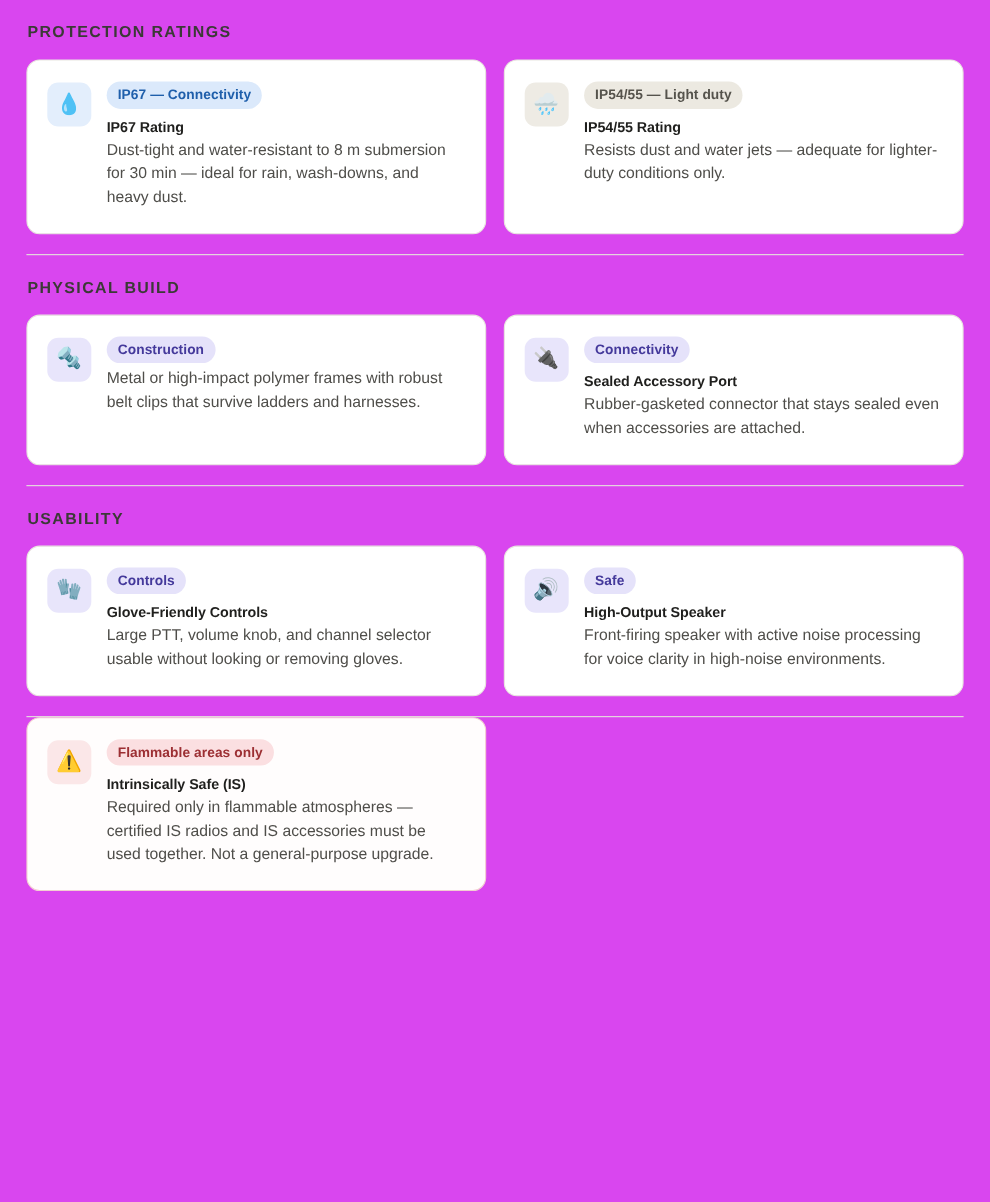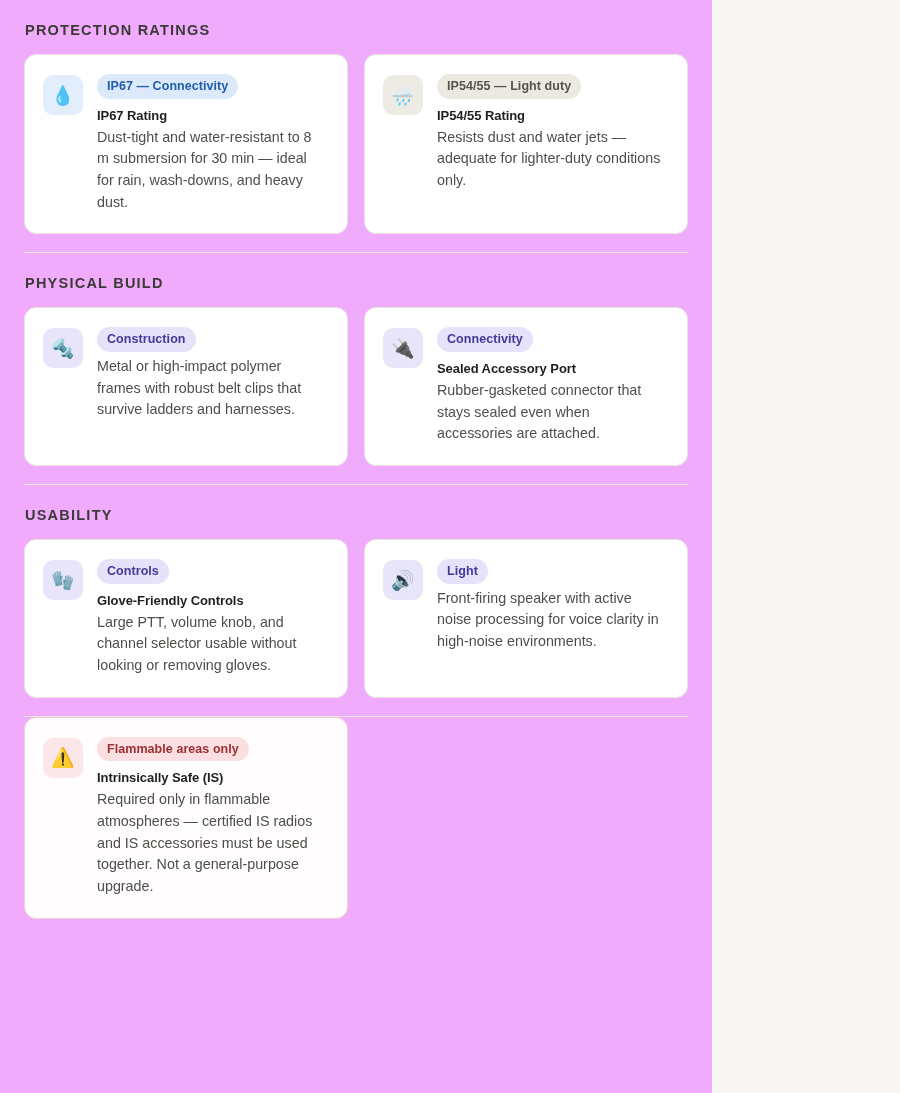--- a/index.html
+++ b/index.html
@@ -6,23 +6,23 @@
 
   html, body {
     width: 900px;
     height: 1093px;
     background: #f8f7f3;
     font-family: "Liberation Sans", sans-serif;
     -webkit-font-smoothing: antialiased;
   }
 
   .page {
-    width: 712px;
+    width: 900px;
     min-height: 1093px;
-    background: #f0abfc;
+    background: #d946ef;
     padding: 0 24px;
   }
 
   
   .section { padding-top: 0; }
 
   .section-divider {
     height: 1px;
     background: #e6e3dc;
     margin: 0;
@@ -146,21 +146,21 @@
       <div class="section-divider"></div>
       <div class="section">
         <div class="section-title">Usability</div>
         <div class="card-grid">
           <div class="card">
             <div class="icon-tile" style="background: rgb(232, 229, 251);">🧤</div>
             <div class="card-body"><span class="badge" style="background: rgb(229, 226, 250); color: rgb(68, 57, 155);">Controls</span><div class="card-title">Glove-Friendly Controls</div><div class="card-desc">Large PTT, volume knob, and channel selector usable without looking or removing gloves.</div></div>
           </div>
           <div class="card">
             <div class="icon-tile" style="background: rgb(232, 229, 251);">🔊</div>
-            <div class="card-body"><span class="badge" style="background: rgb(229, 226, 250); color: rgb(68, 57, 155);">Light</span><div class="card-desc">Front-firing speaker with active noise processing for voice clarity in high-noise environments.</div></div>
+            <div class="card-body"><span class="badge" style="background: rgb(229, 226, 250); color: rgb(68, 57, 155);">Safe</span><div class="card-title">High-Output Speaker</div><div class="card-desc">Front-firing speaker with active noise processing for voice clarity in high-noise environments.</div></div>
           </div>
         </div>
       </div>
       <div class="section-divider"></div>
       <div class="section">
         <div class="card-grid">
           <div class="card is-alert">
             <div class="icon-tile" style="background: rgb(251, 231, 232);">⚠️</div>
             <div class="card-body"><span class="badge" style="background: rgb(251, 223, 225); color: rgb(156, 47, 51);">Flammable areas only</span><div class="card-title">Intrinsically Safe (IS)</div><div class="card-desc">Required only in flammable atmospheres — certified IS radios and IS accessories must be used together. Not a general-purpose upgrade.</div></div>
           </div>

